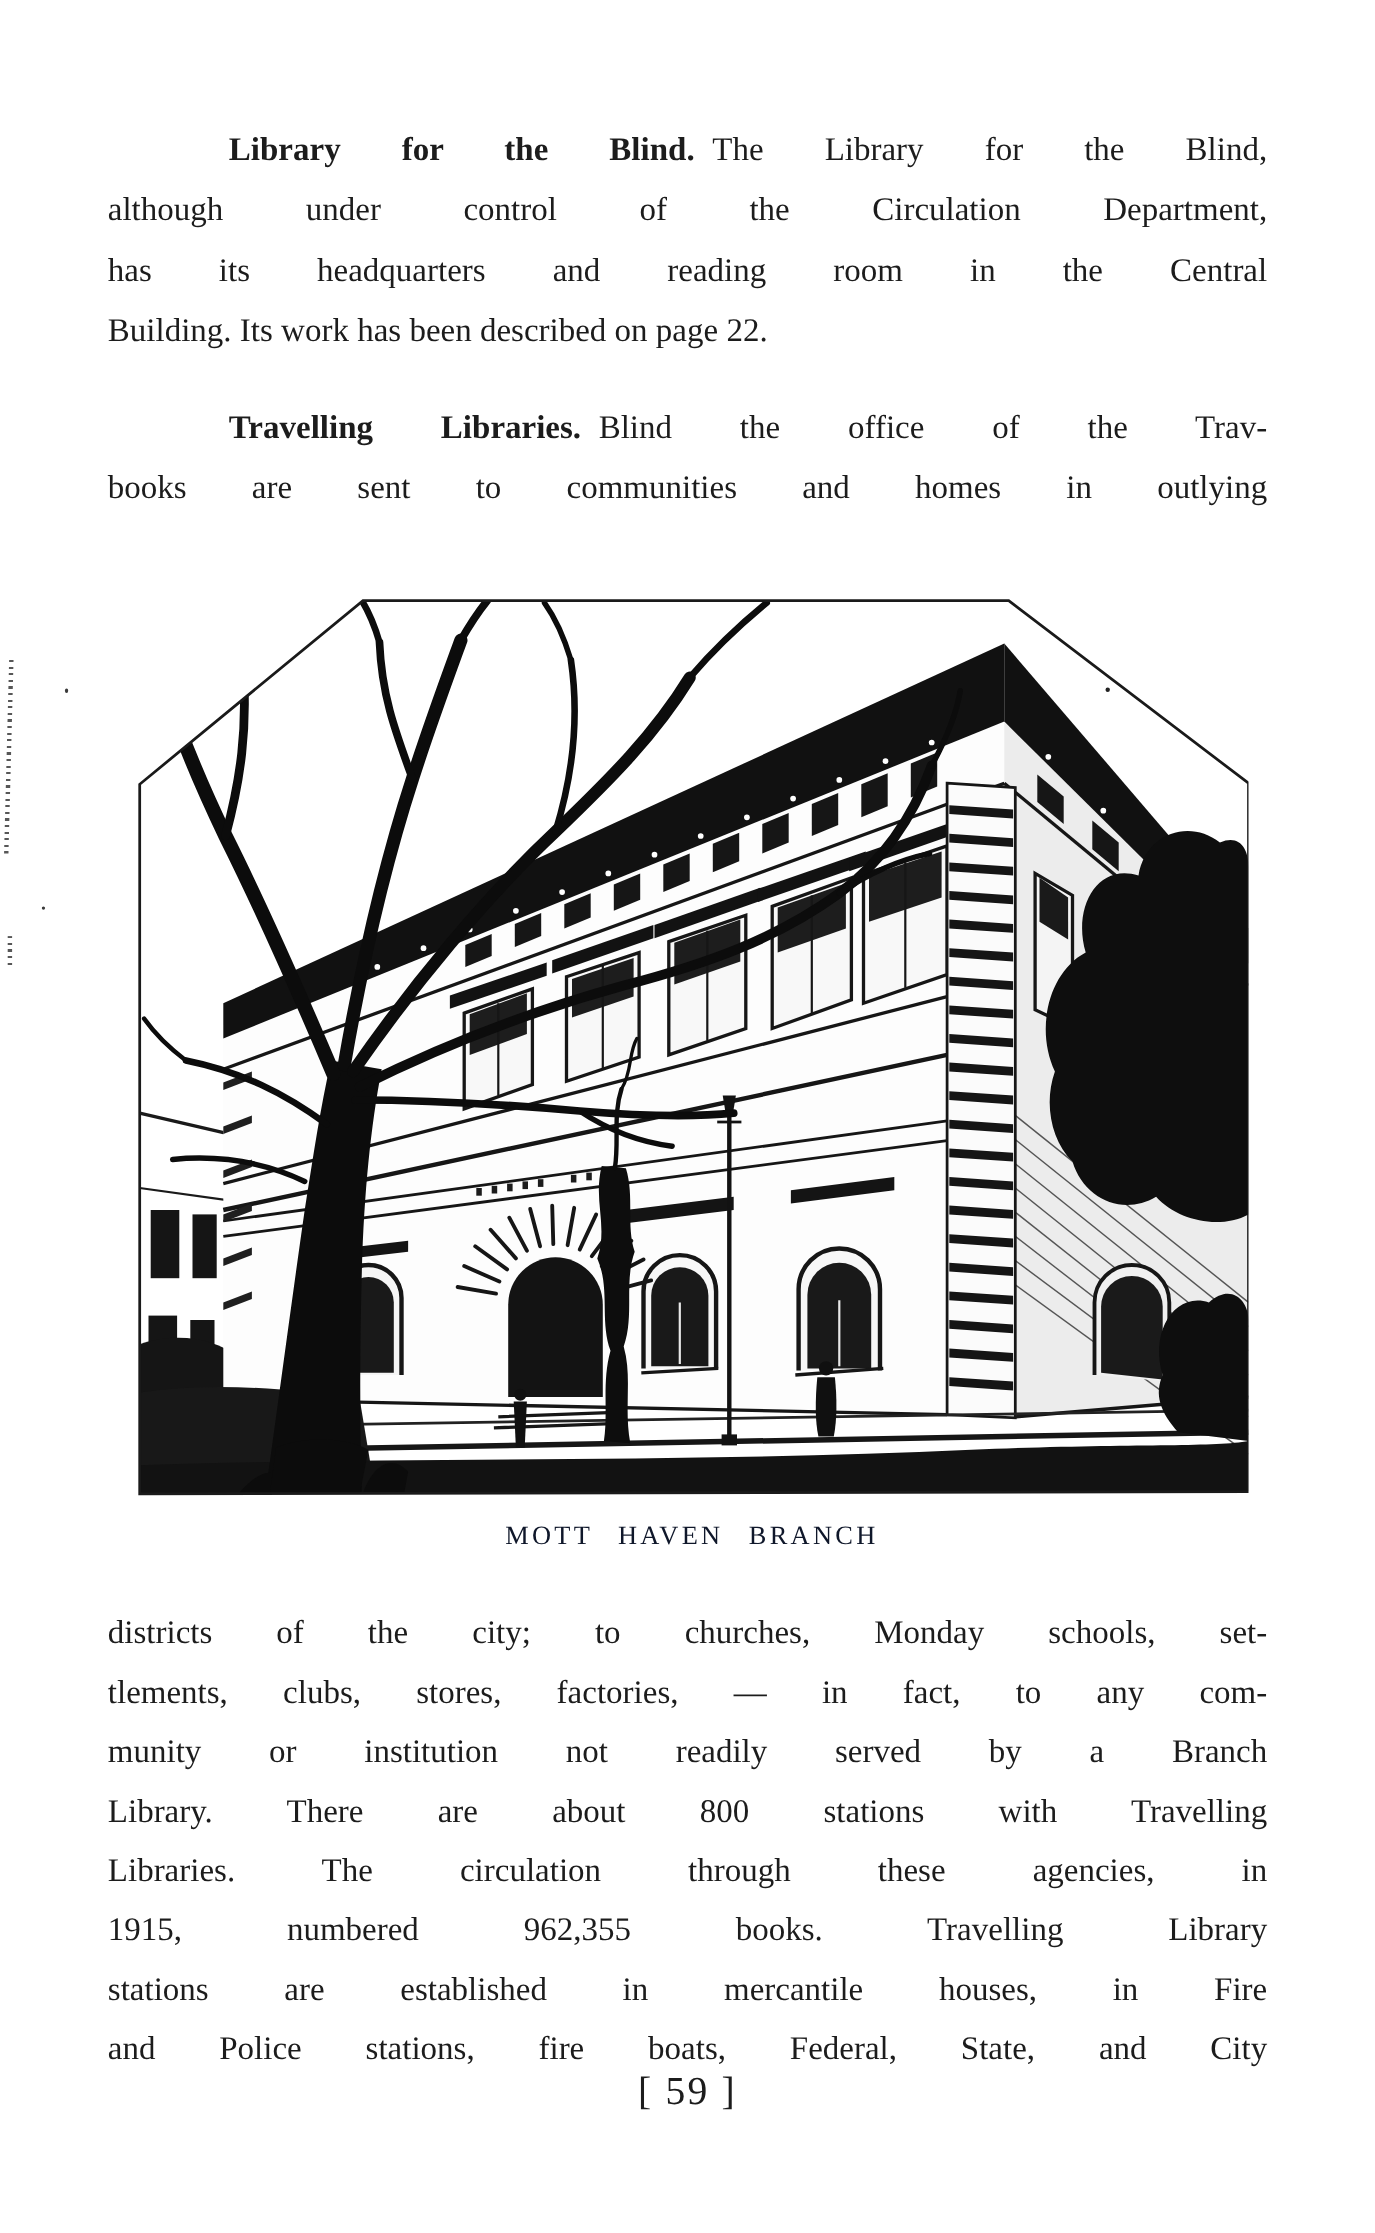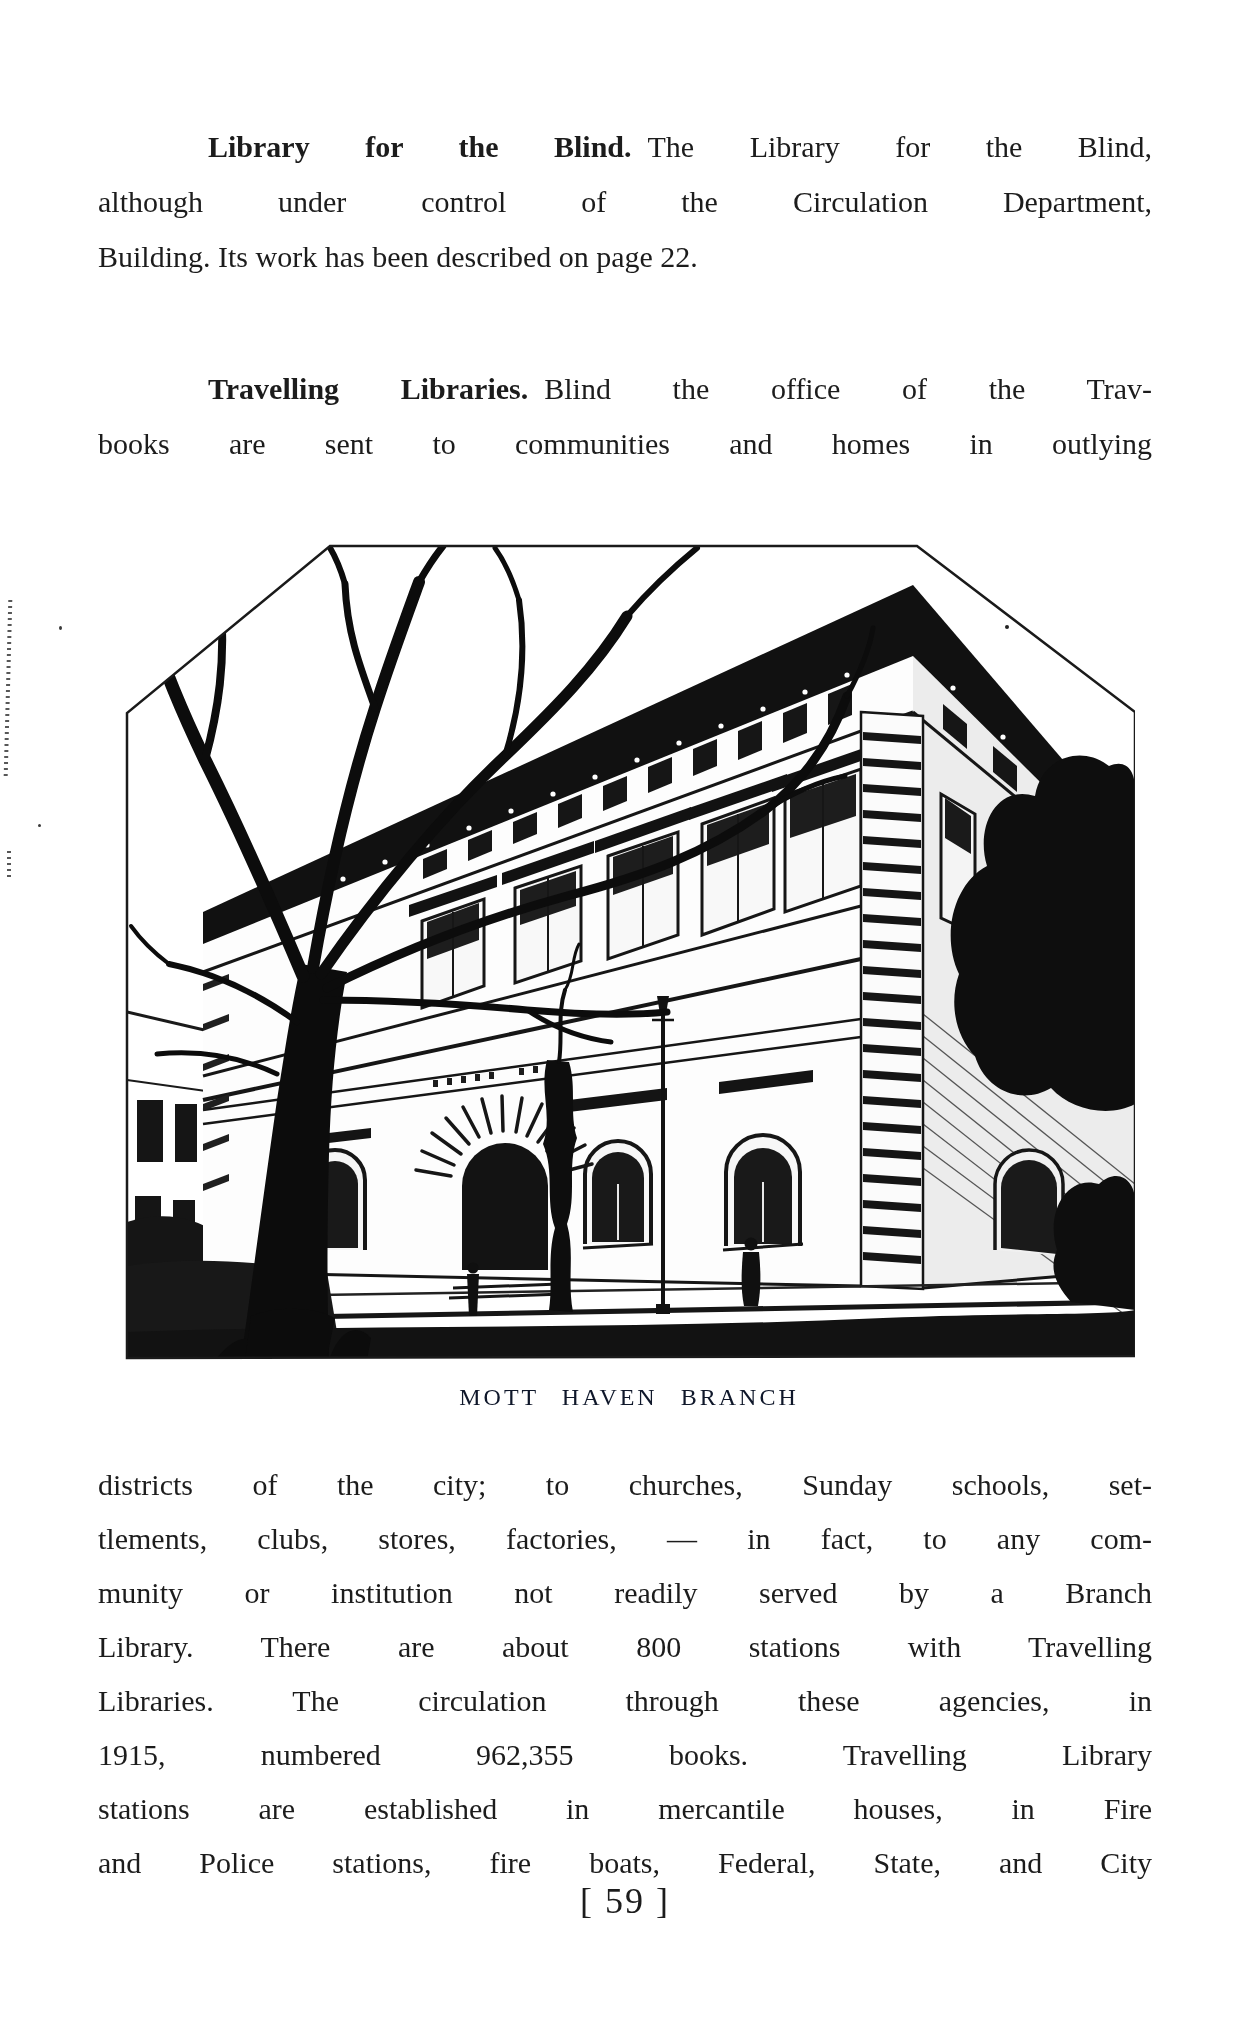--- a/index.html
+++ b/index.html
@@ -37,23 +37,24 @@
   .a2 { left:7px; top:851px; height:27px; }
   .dot { position:absolute; background:#3a3a3a; border-radius:50%; }
   .d1 { left:59px; top:626px; width:3px; height:4px; }
   .d2 { left:38px; top:824px; width:3px; height:3px; }
 </style>
 </head>
 <body>
 
 <div class="page">
 
-  <p class="para" style="top:119px">
+  <p class="para" style="top:108px">
     <span class="tl jst ind"><b class="lead">Library for the Blind.</b><span class="rest">The Library for the Blind,</span></span>
     <span class="tl jst">although under control of the Circulation Department,</span>
+    <span class="tl jst">has its headquarters and reading room in the Central</span>
     <span class="tl nat">Building.  Its work has been described on page 22.</span>
   </p>
 
   <p class="para" style="top:361px">
     <span class="tl jst ind"><b class="lead">Travelling Libraries.</b><span class="rest">Blind the office of the Trav-</span></span>
     <span class="tl jst">books are sent to communities and homes in outlying</span>
   </p>
 
   <figure class="figure-wrap">
     <svg width="1012" height="818" viewBox="0 0 1012 818" xmlns="http://www.w3.org/2000/svg">
@@ -339,21 +340,21 @@
           <path d="M46,420 C30,408 18,396 8,382" stroke-width="4"></path>
         </g>
       </g>
 
       <path d="M207,2 L794,2 L1012,168 L1012,812 L4,814 L4,169 Z" fill="none" stroke="#1a1a1a" stroke-width="2.5"></path>
     </svg>
     <figcaption class="caption" style="position:absolute; left:0; top:840px; width:1012px;">MOTT HAVEN BRANCH</figcaption>
   </figure>
 
   <p class="para p3" style="top:1458px">
-    <span class="tl jst">districts of the city; to churches, Sunday schools, set-</span>
+    <span class="tl jst">districts of the city; to churches, Monday schools, set-</span>
     <span class="tl jst">tlements, clubs, stores, factories, — in fact, to any com-</span>
     <span class="tl jst">munity or institution not readily served by a Branch</span>
     <span class="tl jst">Library.  There are about 800 stations with Travelling</span>
     <span class="tl jst">Libraries.  The circulation through these agencies, in</span>
     <span class="tl jst">1915, numbered 962,355 books.  Travelling Library</span>
     <span class="tl jst">stations are established in mercantile houses, in Fire</span>
     <span class="tl jst">and Police stations, fire boats, Federal, State, and City</span>
   </p>
 
   <div class="pageno">[ 59 ]</div>

